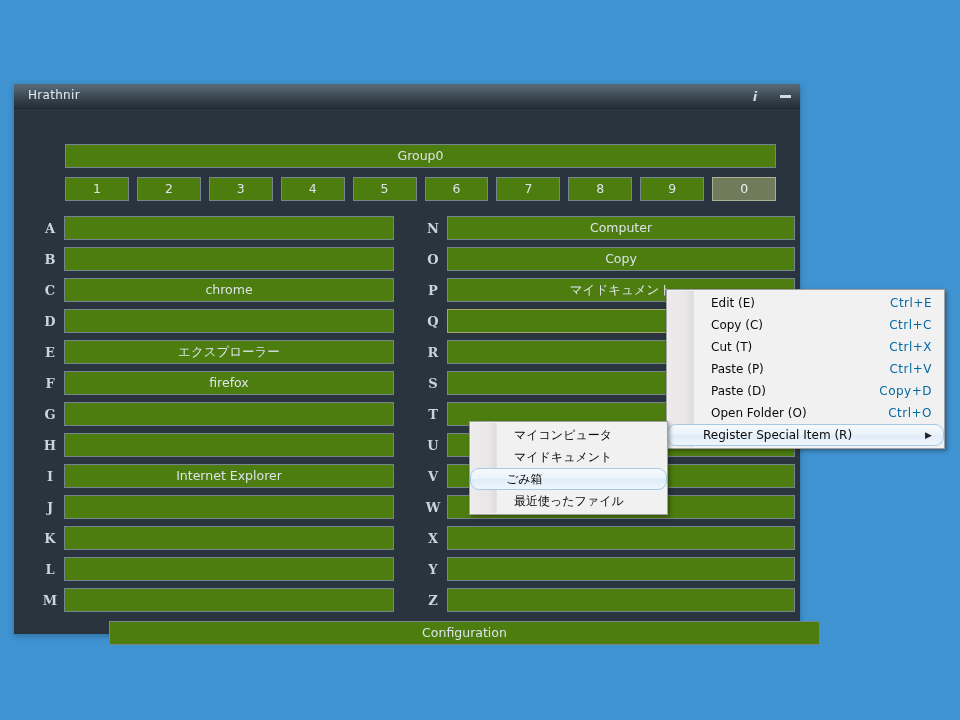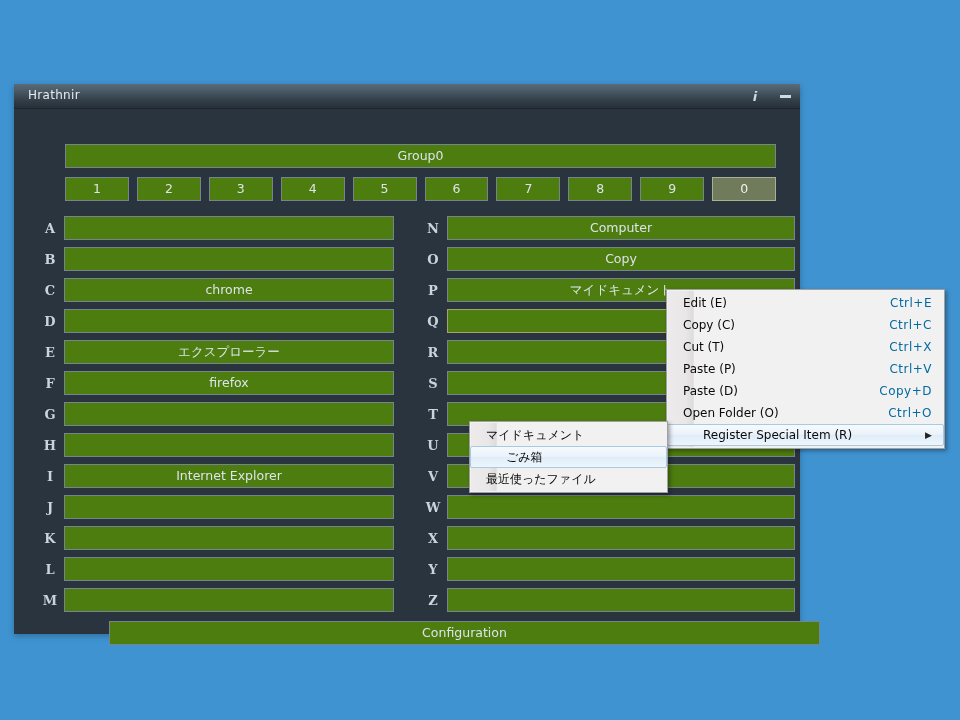--- a/index.html
+++ b/index.html
@@ -179,40 +179,40 @@
     left: 469px;
     top: 421px;
     width: 199px;
   }
 
   .ctx-item {
     position: relative;
     height: 22px;
     display: flex;
     align-items: center;
-    padding-left: 16px;
+    padding-left: 44px;
     padding-right: 12px;
     white-space: nowrap;
   }
   .ctx-item .label { flex: 1 1 auto; }
   .ctx-item .accel {
     flex: 0 0 auto;
     color: #0369a1;
     letter-spacing: 0.5px;
   }
   .ctx-item .submenu-arrow {
     flex: 0 0 auto;
     margin-left: 10px;
     font-size: 9px;
     color: #222;
   }
   .ctx-item.highlighted {
     background: linear-gradient(to bottom, #f6fafd 0%, #e9f2fa 50%, #dfecf8 51%, #eef6fc 100%);
     border: 1px solid #a8c9e4;
-    border-radius: 2px;
+    border-radius: 9px;
     height: 22px;
     padding-left: 35px;
     padding-right: 11px;
   }
 </style>
 </head>
 <body>
 
 <div id="app-window">
 
@@ -381,20 +381,23 @@
       <span class="accel">Ctrl+O</span>
     </div>
     <div class="ctx-item highlighted">
       <span class="label">Register Special Item (R)</span>
       <span class="submenu-arrow">▶</span>
     </div>
   </div>
 
 <div class="ctx-menu" id="submenu-special-items">
     <div class="ctx-item">
+      <span class="label">マイコンピュータ</span>
+    </div>
+    <div class="ctx-item">
       <span class="label">マイドキュメント</span>
     </div>
     <div class="ctx-item highlighted">
       <span class="label">ごみ箱</span>
     </div>
     <div class="ctx-item">
       <span class="label">最近使ったファイル</span>
     </div>
   </div>
 

